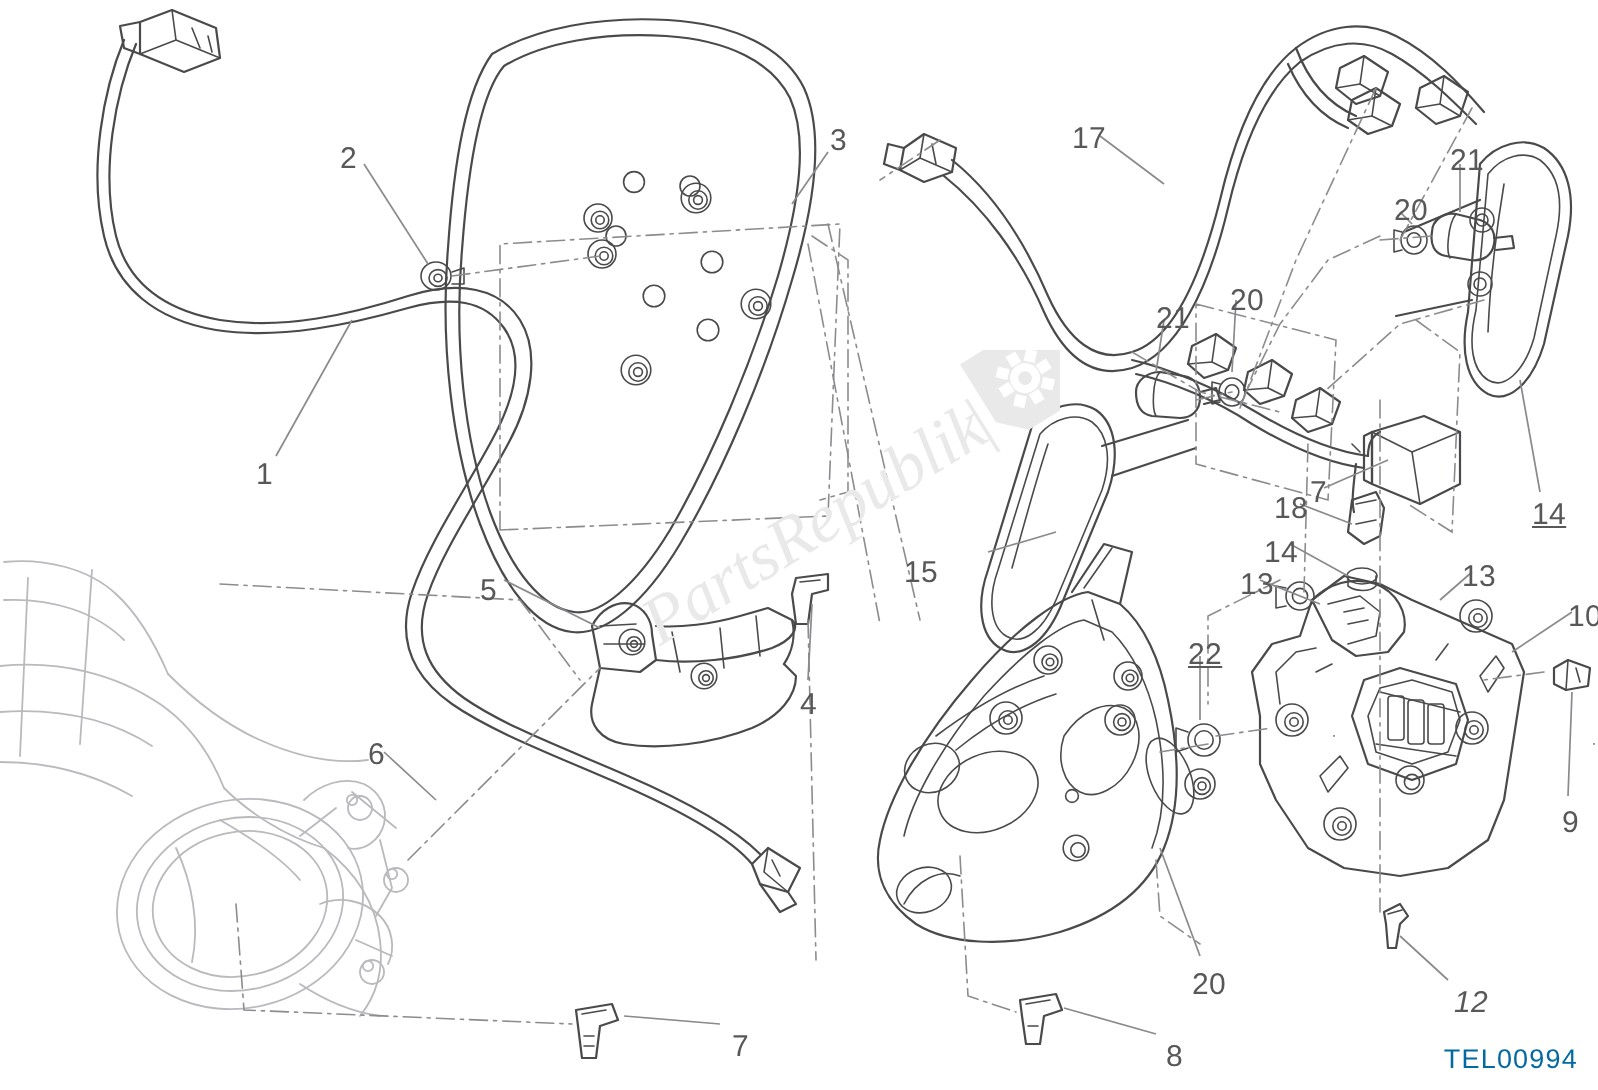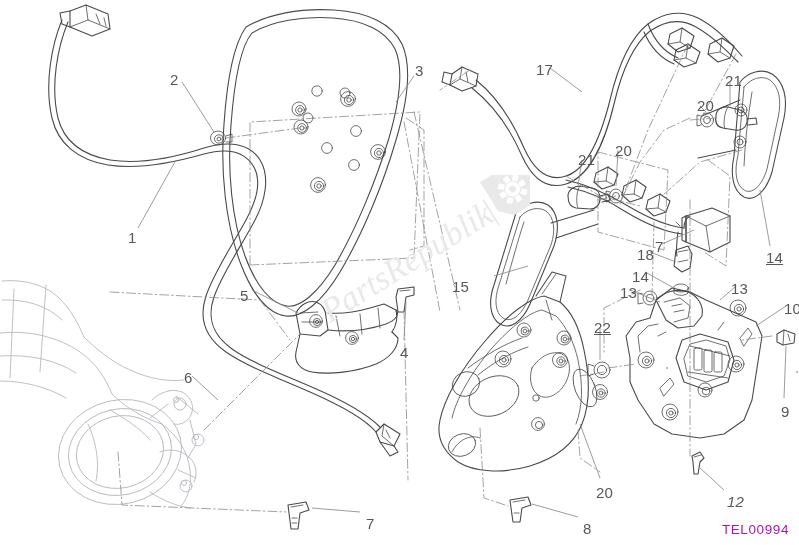--- a/index.html
+++ b/index.html
@@ -34,21 +34,21 @@
     line-height: 1;
     white-space: nowrap;
     letter-spacing: 0.2px;
   }
   #drawing-code {
     position: absolute;
     right: 10px;
     bottom: 8px;
     font-family: "Liberation Sans", sans-serif;
     font-size: 13.5px;
-    color: #a21caf;
+    color: #0369a1;
     letter-spacing: 0.6px;
   }
   #watermark {
     position: absolute;
     left: 300px;
     top: 175px;
     width: 230px;
     height: 150px;
     pointer-events: none;
   }

